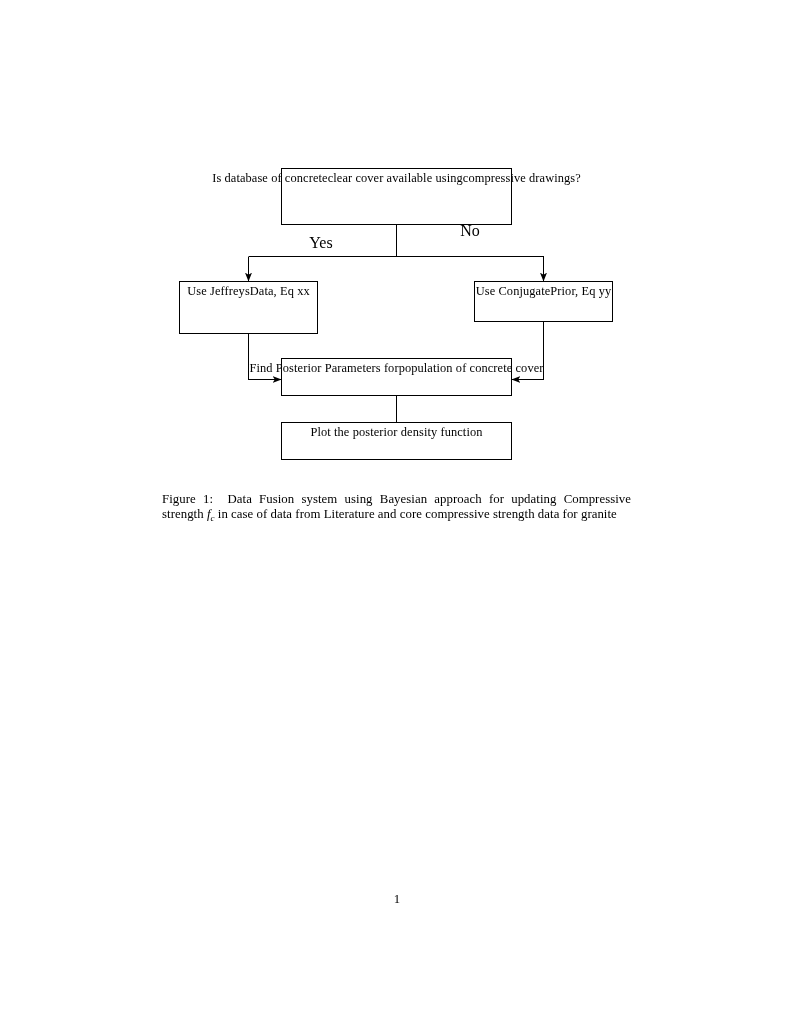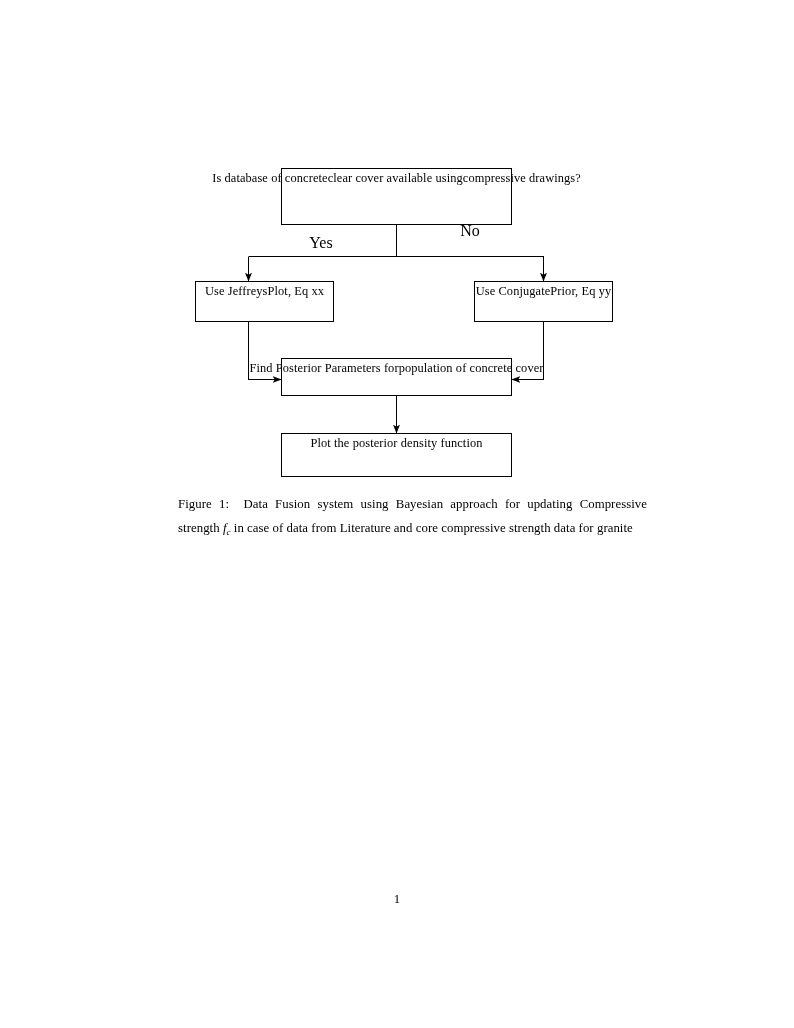--- a/index.html
+++ b/index.html
@@ -46,43 +46,43 @@
     align-items: flex-start;
     justify-content: center;
     font-size: 12.4px;
     line-height: 18.4px;
     text-align: center;
     letter-spacing: 0.1px;
   }
   .node .ln { display: block; white-space: nowrap; }
 
   #node-decision { left: 281px; top: 168px; width: 231px; height: 57px; }
-  #node-jeffreys  { left: 179px; top: 281px; width: 139px; height: 41px; margin-left: 16px; }
+  #node-jeffreys  { left: 179px; top: 281px; width: 139px; height: 53px; }
   #node-conjugate { left: 474px; top: 281px; width: 139px; height: 41px; }
   #node-posterior { left: 281px; top: 358px; width: 231px; height: 38px; }
-  #node-plot      { left: 281px; top: 433px; width: 231px; height: 44px; }
+  #node-plot      { left: 281px; top: 422px; width: 231px; height: 38px; }
 
   .edge-label {
     position: absolute;
     font-size: 16px;
     line-height: 14px;
     white-space: nowrap;
     text-align: center;
   }
   #label-yes { left: 291px; top: 236px; width: 60px; }
   #label-no  { left: 440px; top: 224px; width: 60px; }
 
   
   #caption {
     position: absolute;
-    left: 178px;
+    left: 162px;
     top: 492px;
     width: 469px;
     font-size: 12.8px;
-    line-height: 24px;
+    line-height: 15px;
     text-align: justify;
     text-justify: inter-word;
     letter-spacing: 0.05px;
   }
   #caption .mathit {
     font-style: italic;
     font-family: "Liberation Serif", "DejaVu Serif", serif;
   }
   #caption .sub {
     font-size: 9px;
@@ -148,21 +148,21 @@
       <span class="ln">Is database of concrete</span>
       <span class="ln">clear cover available using</span>
       <span class="ln">compressive drawings?</span>
     </div>
 
     <div class="edge-label" id="label-yes">Yes</div>
     <div class="edge-label" id="label-no">No</div>
 
     <div class="node" id="node-jeffreys">
       <span class="ln">Use Jeffreys</span>
-      <span class="ln">Plot, Eq xx</span>
+      <span class="ln">Data, Eq xx</span>
     </div>
 
     <div class="node" id="node-posterior">
       <span class="ln">Find Posterior Parameters for</span>
       <span class="ln">population of concrete cover</span>
     </div>
 
     <div class="node" id="node-conjugate">
       <span class="ln">Use Conjugate</span>
       <span class="ln">Prior, Eq yy</span>

